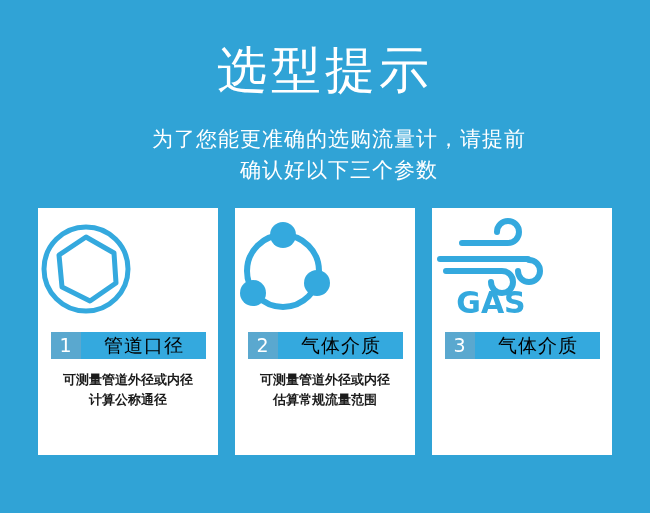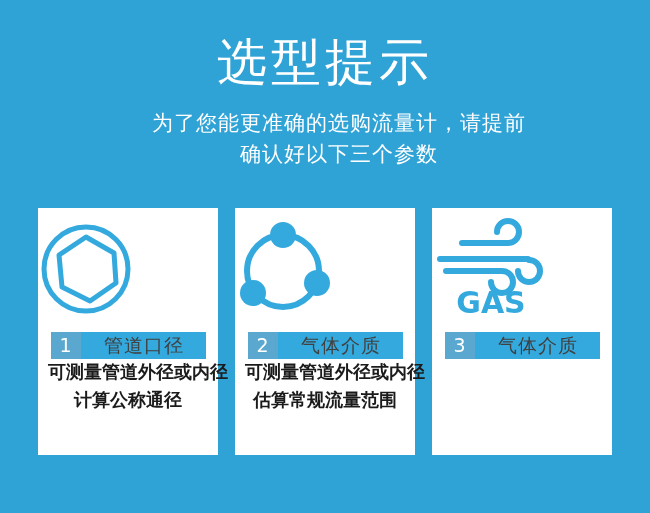--- a/index.html
+++ b/index.html
@@ -21,21 +21,21 @@
     box-sizing: border-box;
   }
   .header {
     position: absolute;
     top: 0;
     left: 0;
     width: 650px;
     text-align: center;
   }
   .page-title {
-    margin: 0;
+    margin: 8px;
     padding-top: 34px;
     font-size: 50px;
     line-height: 1.15;
     font-weight: 400;
     color: #ffffff;
     letter-spacing: 4px;
   }
   .subtitle {
     margin: 0;
     padding-top: 15px;
@@ -88,33 +88,34 @@
     color: #ffffff;
     font-size: 19px;
     line-height: 27px;
     text-align: center;
     font-family: "DejaVu Sans", sans-serif;
     font-weight: 400;
   }
   .label-text {
     flex: 1;
     background: #34a9de;
-    color: #404040;
+    color: #000000;
     font-size: 19px;
     line-height: 27px;
     text-align: center;
     letter-spacing: 1px;
     padding-left: 2px;
     box-sizing: border-box;
   }
   .card-desc {
+    margin-top: 11px;
     width: 160px;
     text-align: center;
     color: #1b1b1b;
-    font-size: 18px;
+    font-size: 13px;
     line-height: 1.55;
     font-weight: bold;
   }
   .desc-line {
     display: block;
     white-space: nowrap;
   }
   .gas-word {
     font-family: "DejaVu Sans", sans-serif;
     font-weight: bold;

